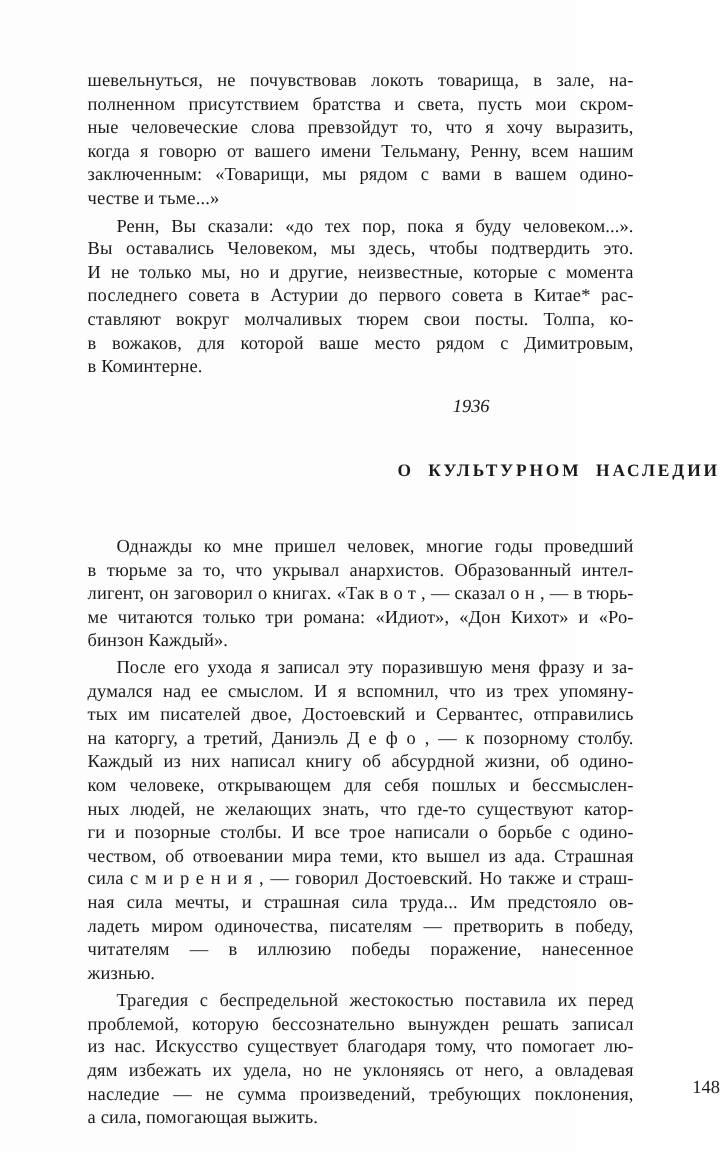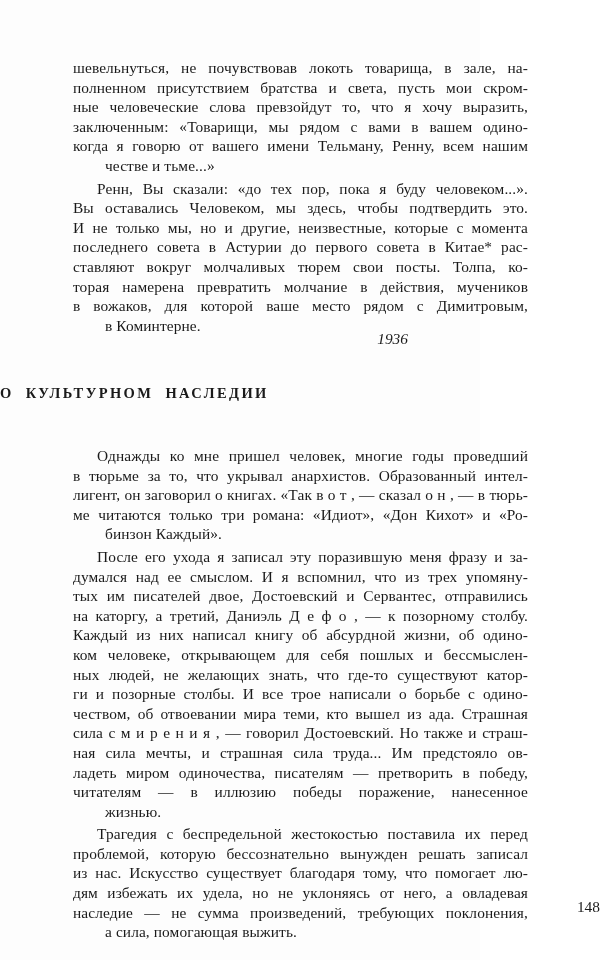--- a/index.html
+++ b/index.html
@@ -18,57 +18,56 @@
   .line {
     display: block;
     height: 19.6px;
     line-height: 19.6px;
     font-size: 15.4px;
     white-space: nowrap;
     text-align: justify;
     text-align-last: justify;
     letter-spacing: 0.1px;
   }
-  .line.last { text-align-last: left; margin-left: 32px; }
+  .line.last { text-align-last: left; }
   .line.indent { padding-left: 24px; }
   .date {
     position: absolute; right: 72px; top: 330px;
     font-style: italic; font-size: 15.4px;
   }
   .heading {
     position: absolute; left: 0; width: 600px; top: 385px;
-    text-align: left; font-weight: bold; font-size: 14.5px;
+    text-align: right; font-weight: bold; font-size: 14.5px;
     letter-spacing: 2.4px; word-spacing: 6px;
   }
   .page-number {
     position: absolute; left: 0; width: 600px; top: 898px;
     text-align: right; font-size: 15.4px;
   }
 </style>
 </head>
 <body>
 
 <div class="page">
 
   <div class="text-block" style="top:58px;">
     <div>
       <span class="line">шевельнуться, не почувствовав локоть товарища, в зале, на-</span>
       <span class="line">полненном присутствием братства и света, пусть мои скром-</span>
       <span class="line">ные человеческие слова превзойдут то, что я хочу выразить,</span>
+      <span class="line">когда я говорю от вашего имени Тельману, Ренну, всем нашим</span>
       <span class="line">заключенным: «Товарищи, мы рядом с вами в вашем одино-</span>
-      <span class="line">когда я говорю от вашего имени Тельману, Ренну, всем нашим</span>
       <span class="line last">честве и тьме...»</span>
     </div>
     <div style="margin-top:3px;">
       <span class="line indent">Ренн, Вы сказали: «до тех пор, пока я буду человеком...».</span>
       <span class="line">Вы оставались Человеком, мы здесь, чтобы подтвердить это.</span>
       <span class="line">И не только мы, но и другие, неизвестные, которые с момента</span>
       <span class="line">последнего совета в Астурии до первого совета в Китае* рас-</span>
       <span class="line">ставляют вокруг молчаливых тюрем свои посты. Толпа, ко-</span>
-      <span class="line">торая намерена превратить молчание в действия, мучеников</span>
       <span class="line">в вожаков, для которой ваше место рядом с Димитровым,</span>
       <span class="line last">в Коминтерне.</span>
     </div>
   </div>
 
   <div class="date">1936</div>
 
   <div class="heading">О КУЛЬТУРНОМ НАСЛЕДИИ</div>
 
   <div class="text-block" style="top:446px;">

